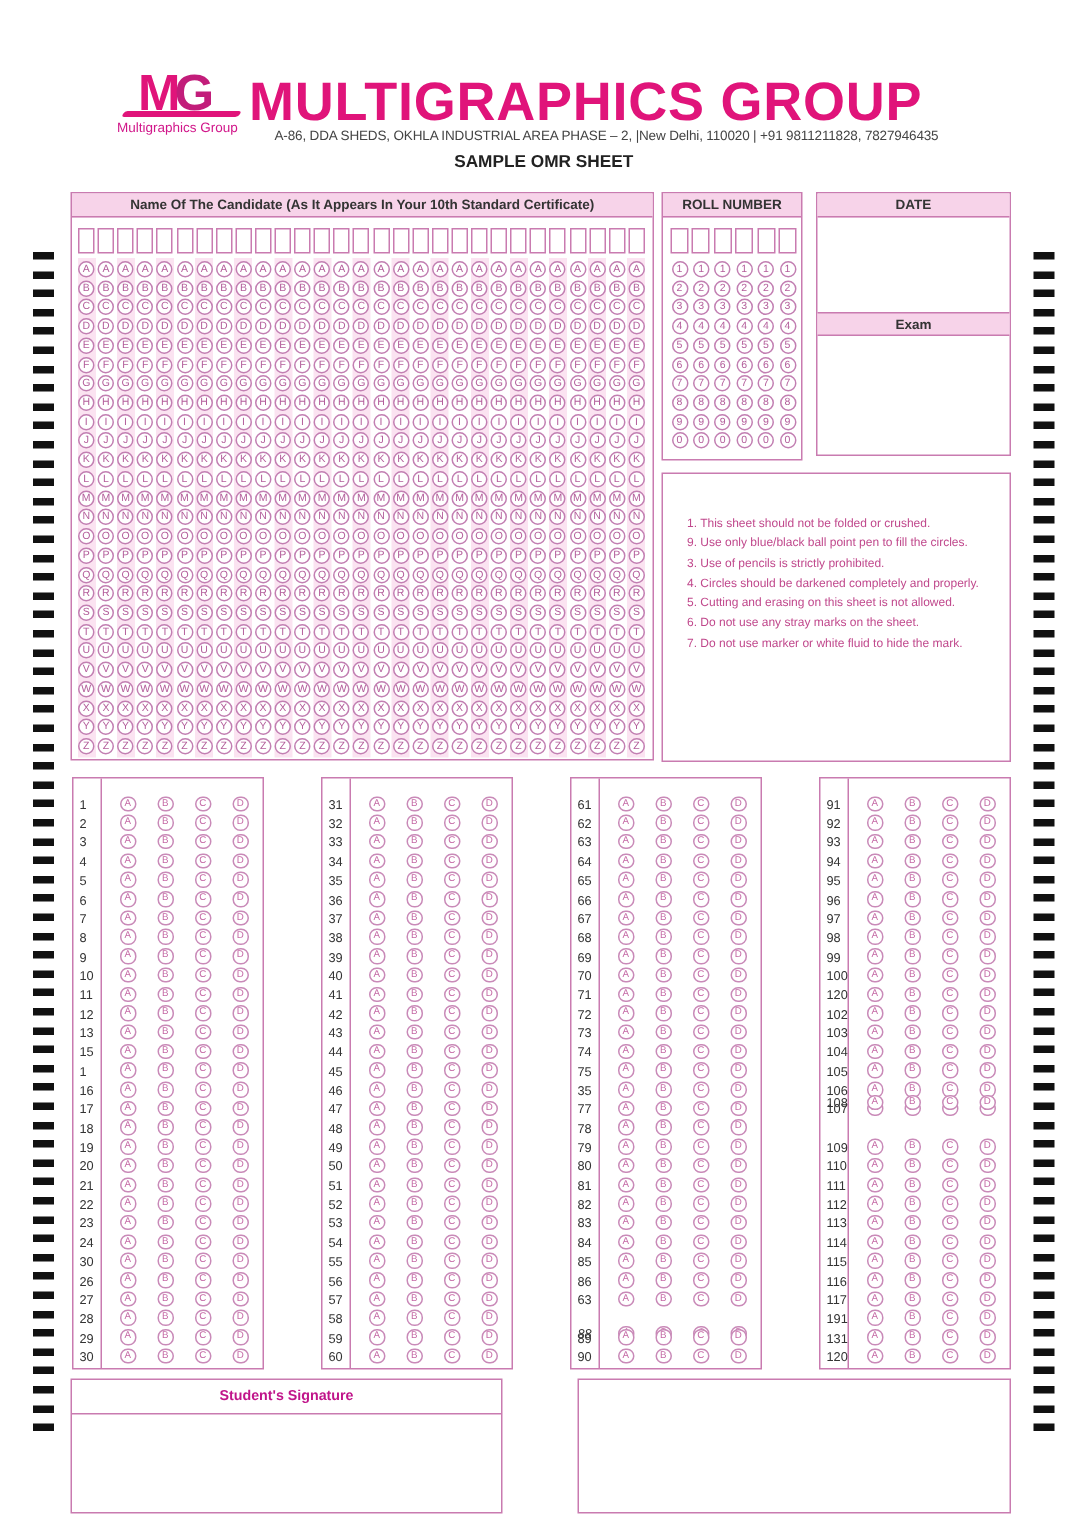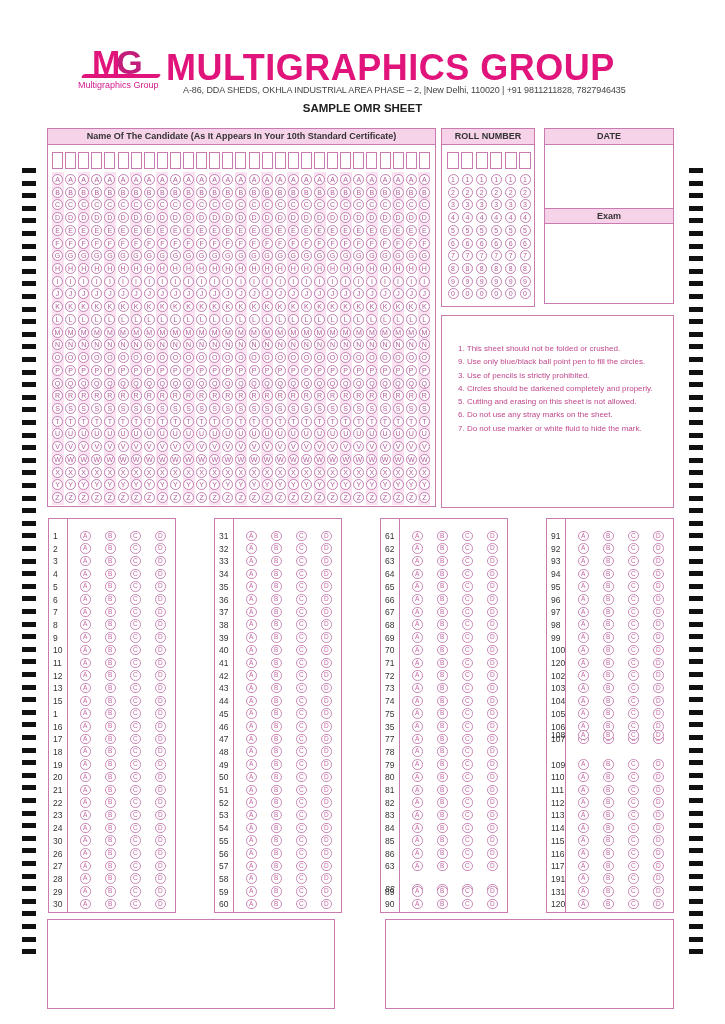--- a/index.html
+++ b/index.html
@@ -1946,17 +1946,18 @@
         <span class="ans-num">120</span>
         <span class="ans-b" style="left: 31px;">A</span>
         <span class="ans-b" style="left: 56px;">B</span>
         <span class="ans-b" style="left: 81px;">C</span>
         <span class="ans-b" style="left: 106px;">D</span>
       </div>
     </div>
   </div>
 
 <div class="sig-box" style="left:47px;width:288px;">
+  <div class="sig-head">Student's Signature</div>
   <div style="height:64px;"></div>
 </div>
 <div class="sig-box" style="left:385px;width:289px;">
   <div style="height:64px;"></div>
 </div>
 
 </body></html>

